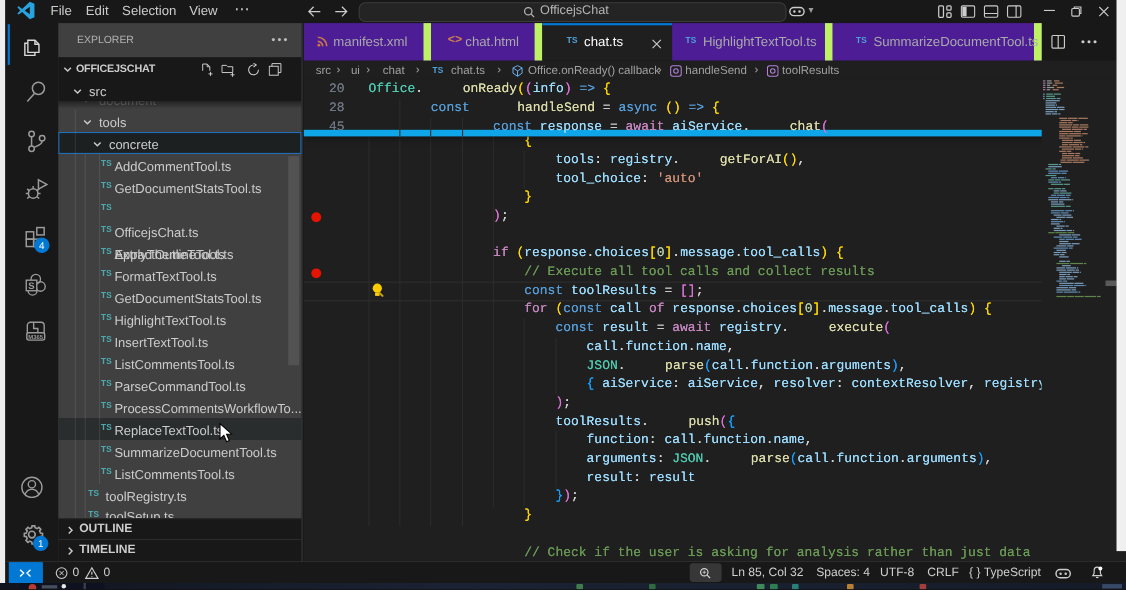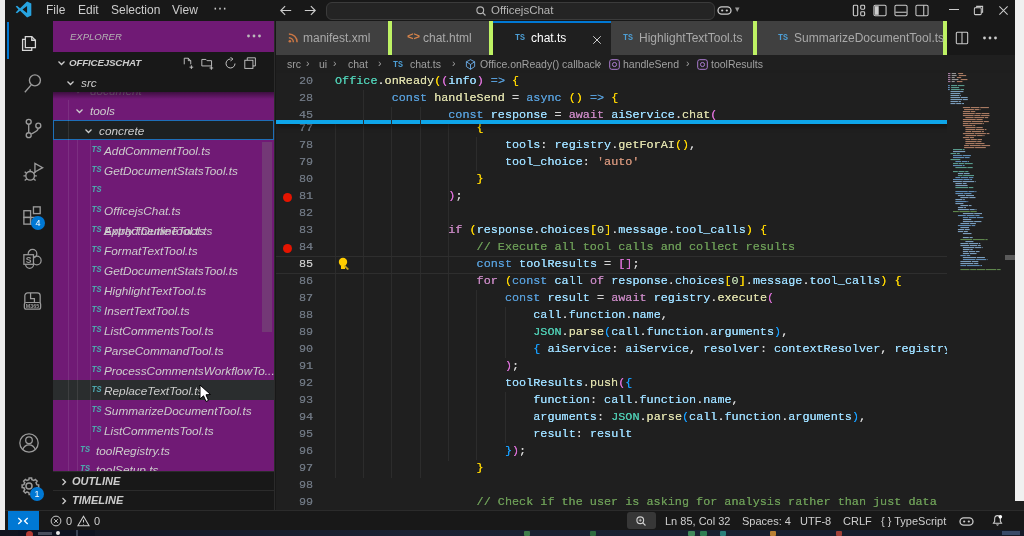--- a/index.html
+++ b/index.html
@@ -4,26 +4,26 @@
 <style>
   * { margin:0; padding:0; box-sizing:border-box; }
   html,body { width:1024px; height:536px; overflow:hidden; background:#101010; }
   body { font-family:"Liberation Sans", sans-serif; position:relative; }
   .abs { position:absolute; }
   .ui { color:#cccccc; font-size:12px; }
   pre.code { font-family:"Liberation Mono", monospace; font-size:11.8px; line-height:17px; white-space:pre; text-shadow:0 0 0.6px currentcolor; }
   .row { position:absolute; left:0; width:221px; height:20px; }
   .ts { position:absolute; top:4.5px; font-size:8.3px; font-weight:bold; color:#4da8ad; font-family:"Liberation Mono", monospace; }
   .lbl { position:absolute; top:3.5px; font-size:11.8px; color:#cccccc; white-space:nowrap; }
-  .tab { position:absolute; top:0; height:34px; background:#404040; border-right:4px solid #bef264; color:#a9a9a9; font-size:12px; }
+  .tab { position:absolute; top:0; height:34px; background:#4c1d95; border-right:7px solid #bef264; color:#a9a9a9; font-size:12px; }
   .tablbl { position:absolute; top:10px; white-space:nowrap; }
   .tsic { position:absolute; top:11.5px; font-size:8.3px; font-weight:bold; color:#4d9fd6; font-family:"Liberation Mono", monospace; }
   .bc { color:#a0a0a0; font-size:10.5px; }
   
-  .kw { color:#569CD6; } .ct { color:#C586C0; } .fn { color:#DCDCAA; }
+  .kw { color:#569CD6; } .ct { color:#C586C0; } .fn { color:#DCDCAA;margin-left:36px; }
   .vr { color:#9CDCFE; } .cl { color:#4EC9B0; } .st { color:#CE9178; }
   .nm { color:#B5CEA8; } .cm { color:#6A9955; } .pn { color:#D4D4D4; }
   .b1 { color:#FFD700; } .b2 { color:#DA70D6; } .b3 { color:#179FFF; }
 </style>
 </head>
 <body>
 
 <div class="abs" style="left:0;top:0;width:5px;height:530px;background:#ededed;"></div>
 <div class="abs" style="left:1015px;top:0;width:9px;height:501px;background:#f0f0f0;z-index:50;"></div>
 
@@ -198,21 +198,21 @@
       <path d="M5 19.5 C6.5 15.5 9 14 12 14 C15 14 17.5 15.5 19 19.5"></path>
   </svg>
 
   <svg class="abs" style="left:13px;top:454px;" width="22" height="22" viewBox="0 0 16 16" fill="none" stroke="#9b9b9b" stroke-width="1.1">
     <circle cx="8" cy="8" r="2.2"></circle>
     <path d="M9.1 2.2 L8.9 1 L7.1 1 L6.9 2.2 L5.5 2.8 L4.4 2 L3.1 3.3 L3.9 4.4 L3.3 5.8 L2 6 L2 7.9 L3.3 8.1 L3.9 9.5 L3.1 10.6 L4.4 11.9 L5.5 11.1 L6.9 11.7 L7.1 13 L8.9 13 L9.1 11.7 L10.5 11.1 L11.6 11.9 L12.9 10.6 L12.1 9.5 L12.7 8.1 L14 7.9 L14 6 L12.7 5.8 L12.1 4.4 L12.9 3.3 L11.6 2 L10.5 2.8 Z" transform="translate(1,1.2)"></path>
   </svg>
   <div class="abs" style="left:25px;top:466px;width:14px;height:14px;border-radius:50%;background:#0078d4;color:#fff;font-size:9px;text-align:center;line-height:14px;font-family:'Liberation Sans';">1</div>
 </div>
 
-<div id="sidebar" class="abs" style="left:53px;top:21px;width:222px;height:489px;background:#701a75;border-right:1px solid #2b2b2b;color:#cccccc;font-style:italic;">
+<div id="sidebar" class="abs" style="left:53px;top:21px;width:222px;height:489px;background:#404040;border-right:1px solid #2b2b2b;color:#cccccc;">
   <div class="abs" style="left:17px;top:10px;font-size:9.5px;color:#b4b4b4;">EXPLORER</div>
   <svg class="abs" style="left:193px;top:12px;" width="16" height="6" viewBox="0 0 16 6">
       <circle cx="2.5" cy="3" r="1.4" fill="#bbb"></circle>
       <circle cx="8" cy="3" r="1.4" fill="#bbb"></circle>
       <circle cx="13.5" cy="3" r="1.4" fill="#bbb"></circle>
     </svg>
 
   <div class="abs" style="left:0;top:59px;width:221px;height:20px;color:#9d9d9d;opacity:.55;">
     <svg class="abs" style="left:22px;top:6px;" width="8" height="8" viewBox="0 0 8 8">
         <path d="M2.5 1 L5.5 4 L2.5 7" stroke="#9d9d9d" stroke-width="1.2" fill="none"></path>
@@ -439,43 +439,20 @@
 
   <div class="abs" style="left:6.5px;top:171.5px;width:9px;height:9px;border-radius:50%;background:#e51400;"></div>
   <div class="abs" style="left:6.5px;top:222.5px;width:9px;height:9px;border-radius:50%;background:#e51400;"></div>
 
   <svg class="abs" style="left:61px;top:236px;" width="13" height="14" viewBox="0 0 13 14">
     <circle cx="6" cy="5" r="4.2" fill="#ffcc00"></circle>
     <rect x="4" y="9" width="4" height="3" fill="#ffcc00"></rect>
     <path d="M8 8 L12 12 L10.5 13 L7 9.5" fill="#caa51a"></path>
   </svg>
 
-  <pre class="code abs" style="left:23px;top:99.4px;color:#6e7681;">77
-78
-79
-80
-81
-82
-83
-84
-<span style="color:#c6c6c6;">85</span>
-86
-87
-88
-89
-90
-91
-92
-93
-94
-95
-96
-97
-98
-99</pre>
 
   <pre class="code abs" style="left:59px;top:99.4px;color:#d4d4d4;">                    <span class="b1">{</span>
                         <span class="vr">tools</span><span class="pn">:</span> <span class="vr">registry</span><span class="pn">.</span><span class="fn">getForAI</span><span class="b1">()</span><span class="pn">,</span>
                         <span class="vr">tool_choice</span><span class="pn">:</span> <span class="st">'auto'</span>
                     <span class="b1">}</span>
                 <span class="b2">)</span><span class="pn">;</span>
 
                 <span class="ct">if</span> <span class="b1">(</span><span class="vr">response</span><span class="pn">.</span><span class="vr">choices</span><span class="b1">[</span><span class="nm">0</span><span class="b1">]</span><span class="pn">.</span><span class="vr">message</span><span class="pn">.</span><span class="vr">tool_calls</span><span class="b1">)</span> <span class="b1">{</span>
                     <span class="cm">// Execute all tool calls and collect results</span>
                     <span class="kw">const</span> <span class="vr">toolResults</span> <span class="pn">=</span> <span class="b2">[]</span><span class="pn">;</span>
@@ -487,21 +464,21 @@
                         <span class="b2">)</span><span class="pn">;</span>
                         <span class="vr">toolResults</span><span class="pn">.</span><span class="fn">push</span><span class="b2">(</span><span class="b3">{</span>
                             <span class="vr">function</span><span class="pn">:</span> <span class="vr">call</span><span class="pn">.</span><span class="vr">function</span><span class="pn">.</span><span class="vr">name</span><span class="pn">,</span>
                             <span class="vr">arguments</span><span class="pn">:</span> <span class="cl">JSON</span><span class="pn">.</span><span class="fn">parse</span><span class="b3">(</span><span class="vr">call</span><span class="pn">.</span><span class="vr">function</span><span class="pn">.</span><span class="vr">arguments</span><span class="b3">)</span><span class="pn">,</span>
                             <span class="vr">result</span><span class="pn">:</span> <span class="vr">result</span>
                         <span class="b3">}</span><span class="b2">)</span><span class="pn">;</span>
                     <span class="b1">}</span>
 
                     <span class="cm">// Check if the user is asking for analysis rather than just data</span></pre>
 
-  <div class="abs" style="left:0;top:51.5px;width:748px;height:51px;background:#1f1f1f;border-bottom:4px solid #0ea5e9;box-shadow:0 3px 5px rgba(0,0,0,.35);">
+  <div class="abs" style="left:0;top:51.5px;width:748px;height:51px;background:#1f1f1f;border-bottom:6px solid #0ea5e9;box-shadow:0 3px 5px rgba(0,0,0,.35);">
     <div class="abs" style="left:87px;top:17px;width:1px;height:34px;background:#2c2c2c;"></div>
     <div class="abs" style="left:115px;top:34px;width:1px;height:17px;background:#2c2c2c;"></div>
     <div class="abs" style="left:144px;top:34px;width:1px;height:17px;background:#2c2c2c;"></div>
     <pre class="code abs" style="left:23px;top:0;color:#6e7681;">20
 28
 45</pre>
     <pre class="code abs" style="left:59px;top:0;color:#d4d4d4;"><span class="cl">Office</span><span class="pn">.</span><span class="fn">onReady</span><span class="b1">(</span><span class="b2">(</span><span class="vr">info</span><span class="b2">)</span> <span class="kw">=&gt;</span> <span class="b1">{</span>
         <span class="kw">const</span> <span class="fn">handleSend</span> <span class="pn">=</span> <span class="kw">async</span> <span class="b1">()</span> <span class="kw">=&gt;</span> <span class="b1">{</span>
                 <span class="kw">const</span> <span class="vr">response</span> <span class="pn">=</span> <span class="ct">await</span> <span class="vr">aiService</span><span class="pn">.</span><span class="fn">chat</span><span class="b2">(</span></pre>
   </div>

